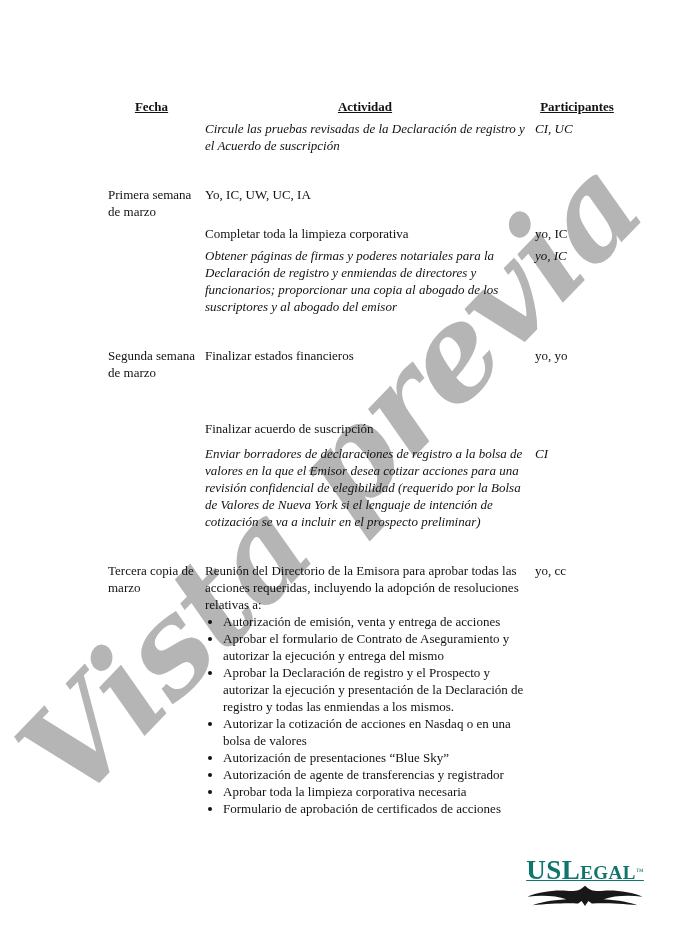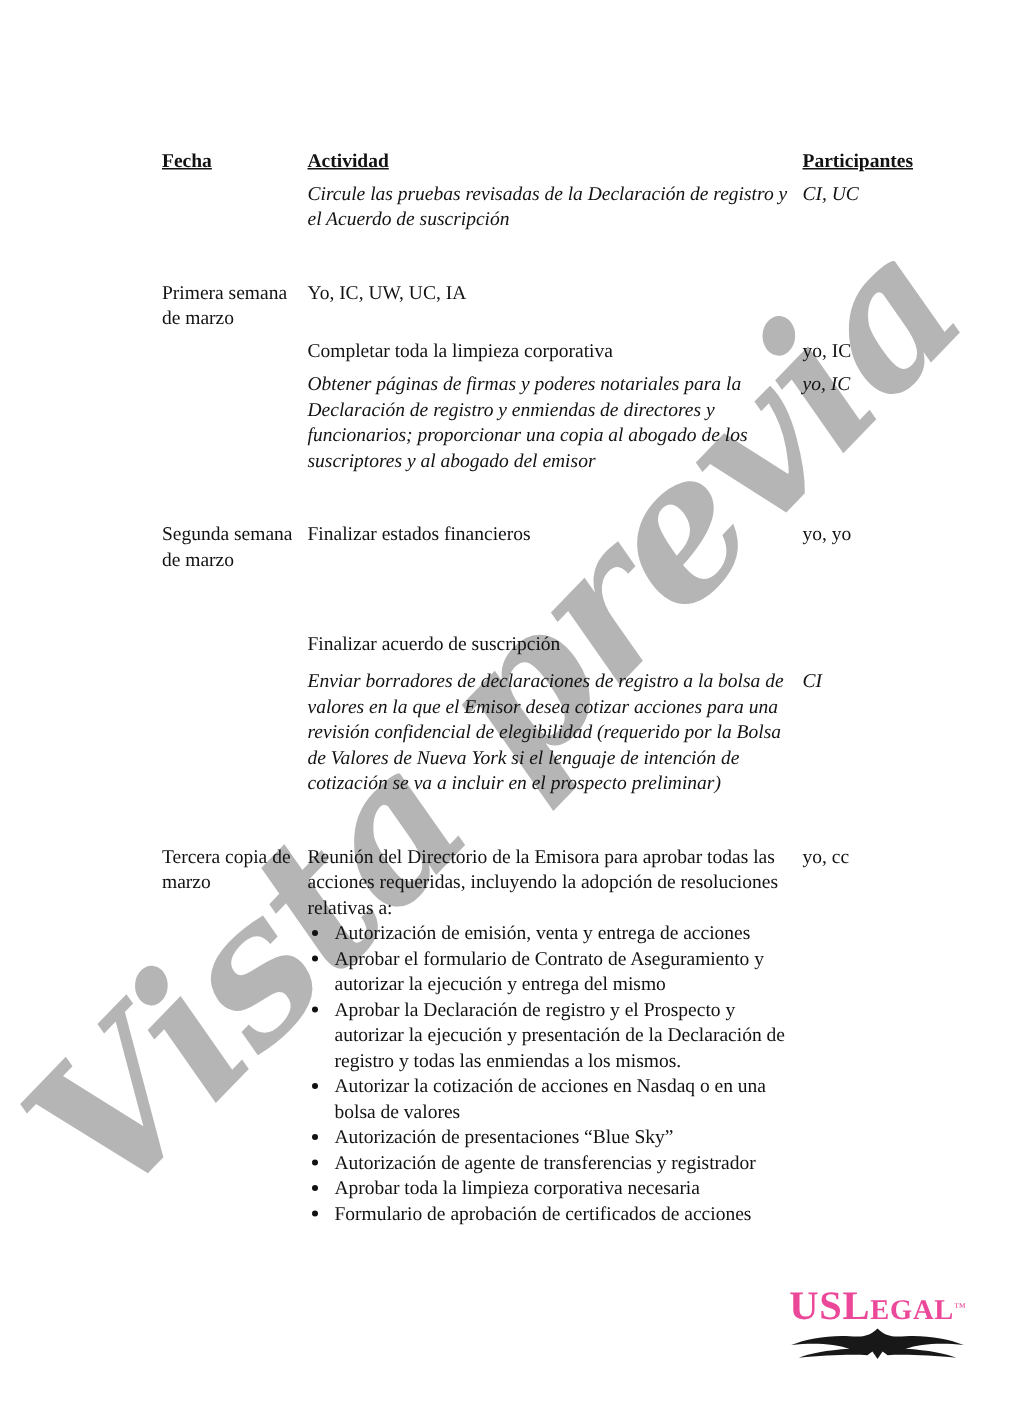--- a/index.html
+++ b/index.html
@@ -27,21 +27,21 @@
   }
   .content { position:relative; z-index:1; padding:98px 0 0 108px; }
   .row {
     display:grid;
     grid-template-columns:97px 330px 84px;
     align-items:start;
   }
   .cell-fecha   { padding-right:10px; }
   .cell-act     { padding-right:10px; }
   .cell-part    { }
-  .hdr { font-weight:bold; text-decoration:underline; }
+  .hdr { font-weight:bold; text-decoration:underline;text-align:center; }
   .gap-sm { margin-bottom:5px; }
   .gap-md { margin-bottom:8px;margin-top:39px; }
   .gap-lg { margin-bottom:32px;font-style:italic; }
   .bullets { margin:0 0 0 7px; padding-left:11px; list-style:disc outside; }
   .bullets li { padding-left:0px; }
   .footer {
     position:absolute;
     right:14px; top:858px;
     width:152px;
     text-align:center;
@@ -133,21 +133,21 @@
           <li>Aprobar toda la limpieza corporativa necesaria</li>
           <li>Formulario de aprobación de certificados de acciones</li>
         </ul>
       </div>
       <div class="cell-part">yo, cc</div>
     </div>
 
   </div>
 
   <div class="footer">
-    <div class="brand-line" style="color: #ec4899;">
+    <div class="brand-line" style="color: #0f766e; text-decoration: underline;">
       <span class="brand">USLegal</span><span class="brand-tm">™</span>
     </div>
     <svg class="eagle" width="126" height="22" viewBox="0 0 140 26">
       <path d="M70 2 C64 8 58 9 48 8 C32 7 14 10 2 15 C20 13 36 14 48 18 C30 19 16 22 8 25 C28 23 50 22 62 23 L66 20 70 26 74 20 78 23 C90 22 112 23 132 25 C124 22 110 19 92 18 C104 14 120 13 138 15 C126 10 108 7 92 8 C82 9 76 8 70 2 Z" fill="#181818"></path>
     </svg>
   </div>
 
 </div>
 
 </body></html>

